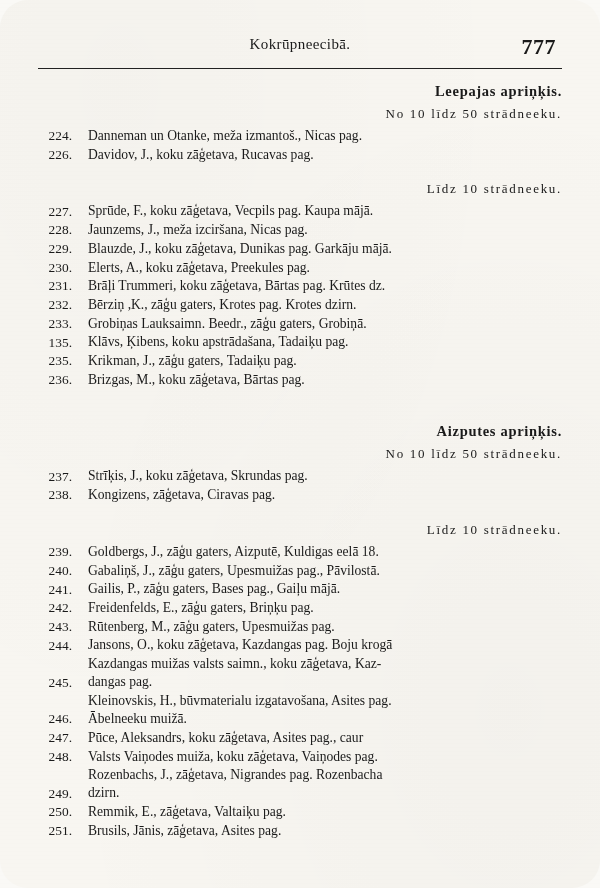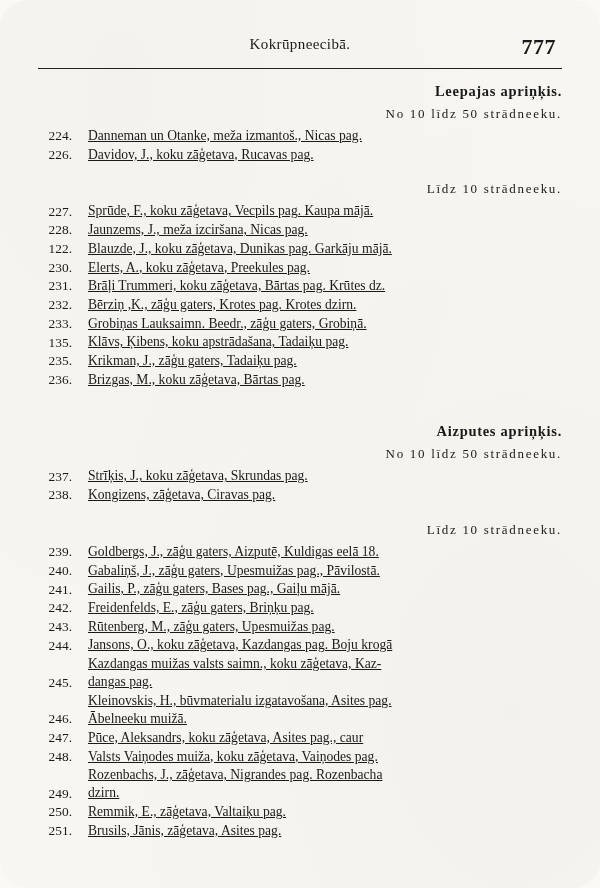--- a/index.html
+++ b/index.html
@@ -93,21 +93,20 @@
     text-align: right;
     padding-right: 9px;
     font-size: 13.4px;
     white-space: nowrap;
   }
   .entry-text {
     flex: 1 1 auto;
     text-align: justify;
     text-justify: inter-word;
     hyphens: manual;
-    text-decoration: underline;
   }
   .entry-text .cont {
     display: block;
   }
   .gap-md { height: 13px; }
   .gap-lg { height: 20px; }
   .spaced { letter-spacing: 1.7px; }
   
   .grain {
     position: absolute;
@@ -150,21 +149,21 @@
       <div class="entries">
         <div class="entry">
           <div class="entry-num">227.</div>
           <div class="entry-text">Sprūde, F., koku zāģetava, Vecpils pag. Kaupa mājā.</div>
         </div>
         <div class="entry">
           <div class="entry-num">228.</div>
           <div class="entry-text">Jaunzems, J., meža izciršana, Nicas pag.</div>
         </div>
         <div class="entry">
-          <div class="entry-num">122.</div>
+          <div class="entry-num">229.</div>
           <div class="entry-text">Blauzde, J., koku zāģetava, Dunikas pag. Garkāju mājā.</div>
         </div>
         <div class="entry">
           <div class="entry-num">230.</div>
           <div class="entry-text">Elerts, A., koku zāģetava, Preekules pag.</div>
         </div>
         <div class="entry">
           <div class="entry-num">231.</div>
           <div class="entry-text">Brāļi Trummeri, koku zāģetava, Bārtas pag. Krūtes dz.</div>
         </div>

